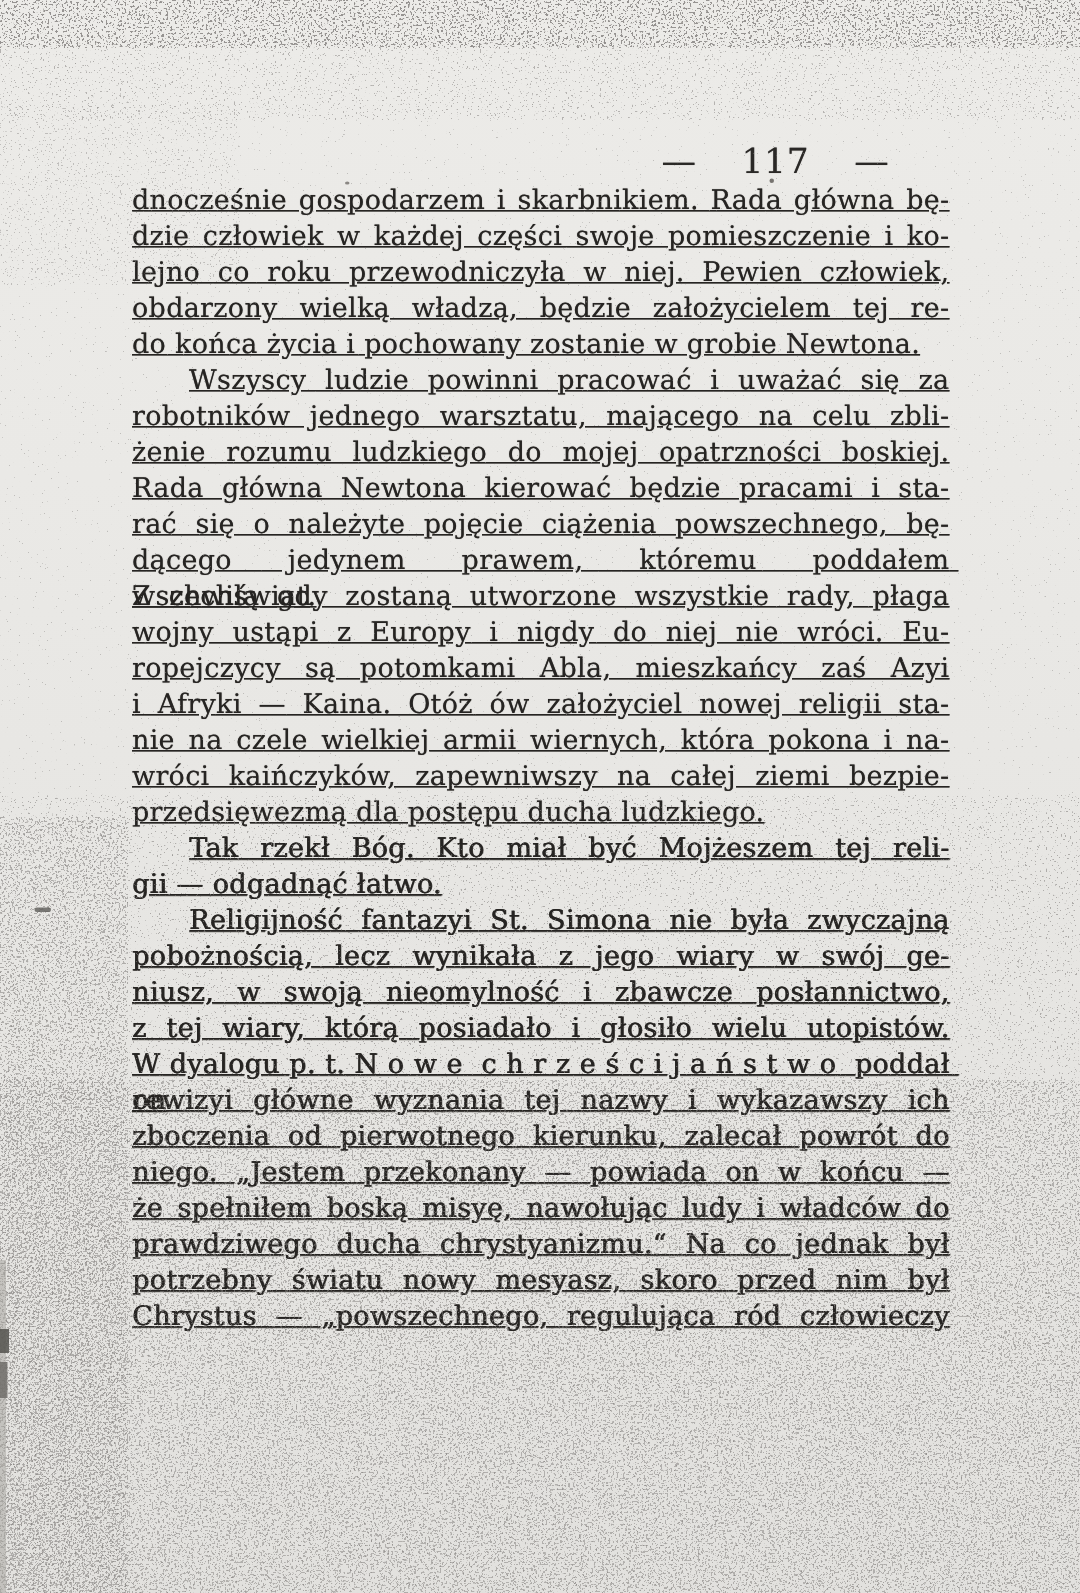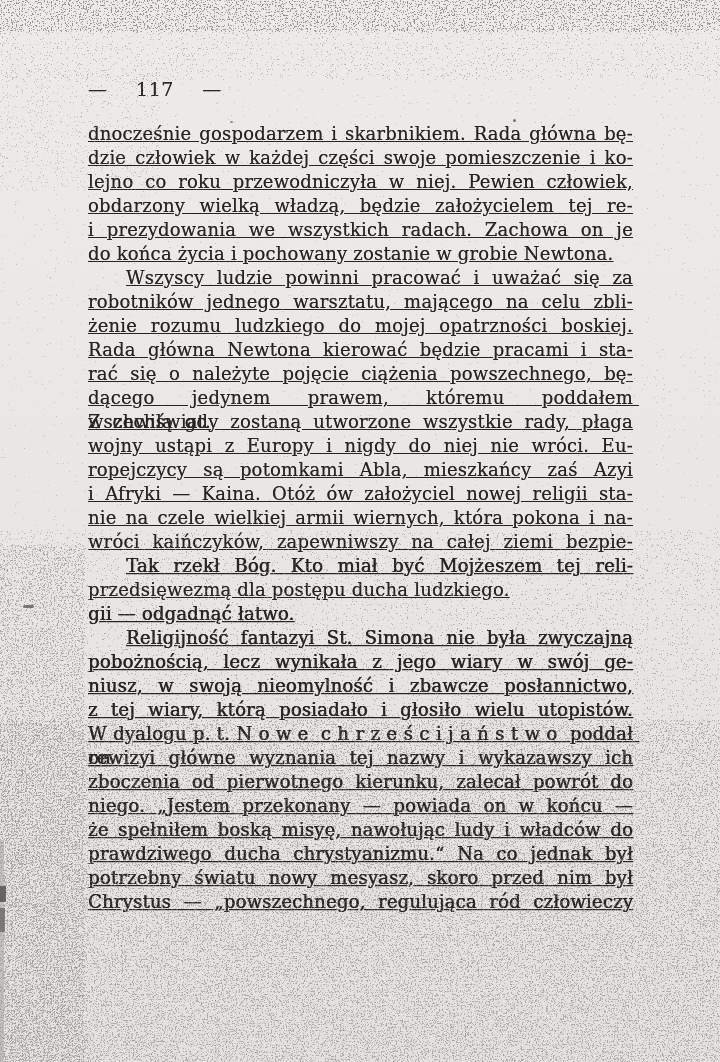--- a/index.html
+++ b/index.html
@@ -13,24 +13,24 @@
     height: 1062px;
     overflow: hidden;
     background: linear-gradient(180deg, #ecebe8 0%, #eae9e6 30%, #e7e6e3 55%, #e2e1de 100%);
     font-family: "DejaVu Serif", "Liberation Serif", serif;
     color: #262422;
   }
   
   #page-header {
     position: absolute;
     left: 88px;
-    top: 77px;
+    top: 96px;
     width: 505px;
-    text-align: left;
-    font-size: 19px;
+    text-align: right;
+    font-size: 23px;
     line-height: 24px;
     word-spacing: 22px;
     letter-spacing: 0.5px;
     color: #2a2826;
     text-shadow: 0 0 0.5px rgba(20,20,20,0.6);
     z-index: 2;
   }
   #page-text {
     position: absolute;
     left: 88px;
@@ -82,36 +82,35 @@
 
 <div id="page">
 
   <div id="page-header">—  117  —</div>
 
   <div id="page-text">
       <div class="line">dnocześnie gospodarzem i skarbnikiem. Rada główna bę-</div>
       <div class="line">dzie człowiek w każdej części swoje pomieszczenie i ko-</div>
       <div class="line">lejno co roku przewodniczyła w niej. Pewien człowiek,</div>
       <div class="line">obdarzony wielką władzą, będzie założycielem tej re-</div>
-      <div class="line">i prezydowania we wszystkich radach. Zachowa on je</div>
       <div class="line end">do końca życia i pochowany zostanie w grobie Newtona.</div>
       <div class="line indent">Wszyscy ludzie powinni pracować i uważać się za</div>
       <div class="line">robotników jednego warsztatu, mającego na celu zbli-</div>
       <div class="line">żenie rozumu ludzkiego do mojej opatrzności boskiej.</div>
       <div class="line">Rada główna Newtona kierować będzie pracami i sta-</div>
       <div class="line">rać się o należyte pojęcie ciążenia powszechnego, bę-</div>
       <div class="line">dącego jedynem prawem, któremu poddałem wszechświat.</div>
       <div class="line">Z chwilą gdy zostaną utworzone wszystkie rady, płaga</div>
       <div class="line">wojny ustąpi z Europy i nigdy do niej nie wróci. Eu-</div>
       <div class="line">ropejczycy są potomkami Abla, mieszkańcy zaś Azyi</div>
       <div class="line">i Afryki — Kaina. Otóż ów założyciel nowej religii sta-</div>
       <div class="line">nie na czele wielkiej armii wiernych, która pokona i na-</div>
       <div class="line">wróci kaińczyków, zapewniwszy na całej ziemi bezpie-</div>
+      <div class="line end">przedsięwezmą dla postępu ducha ludzkiego.</div>
       <div class="line indent inky">Tak rzekł Bóg. Kto miał być Mojżeszem tej reli-</div>
-      <div class="line end">przedsięwezmą dla postępu ducha ludzkiego.</div>
       <div class="line end inky">gii — odgadnąć łatwo.</div>
       <div class="line indent inky">Religijność fantazyi St. Simona nie była zwyczajną</div>
       <div class="line inky">pobożnością, lecz wynikała z jego wiary w swój ge-</div>
       <div class="line inky">niusz, w swoją nieomylność i zbawcze posłannictwo,</div>
       <div class="line inky">z tej wiary, którą posiadało i głosiło wielu utopistów.</div>
       <div class="line inky">W dyalogu p. t. N o w e  c h r z e ś c i j a ń s t w o  poddał on</div>
       <div class="line inky">rewizyi główne wyznania tej nazwy i wykazawszy ich</div>
       <div class="line inky">zboczenia od pierwotnego kierunku, zalecał powrót do</div>
       <div class="line inky">niego. „Jestem przekonany — powiada on w końcu —</div>
       <div class="line inky">że spełniłem boską misyę, nawołując ludy i władców do</div>

